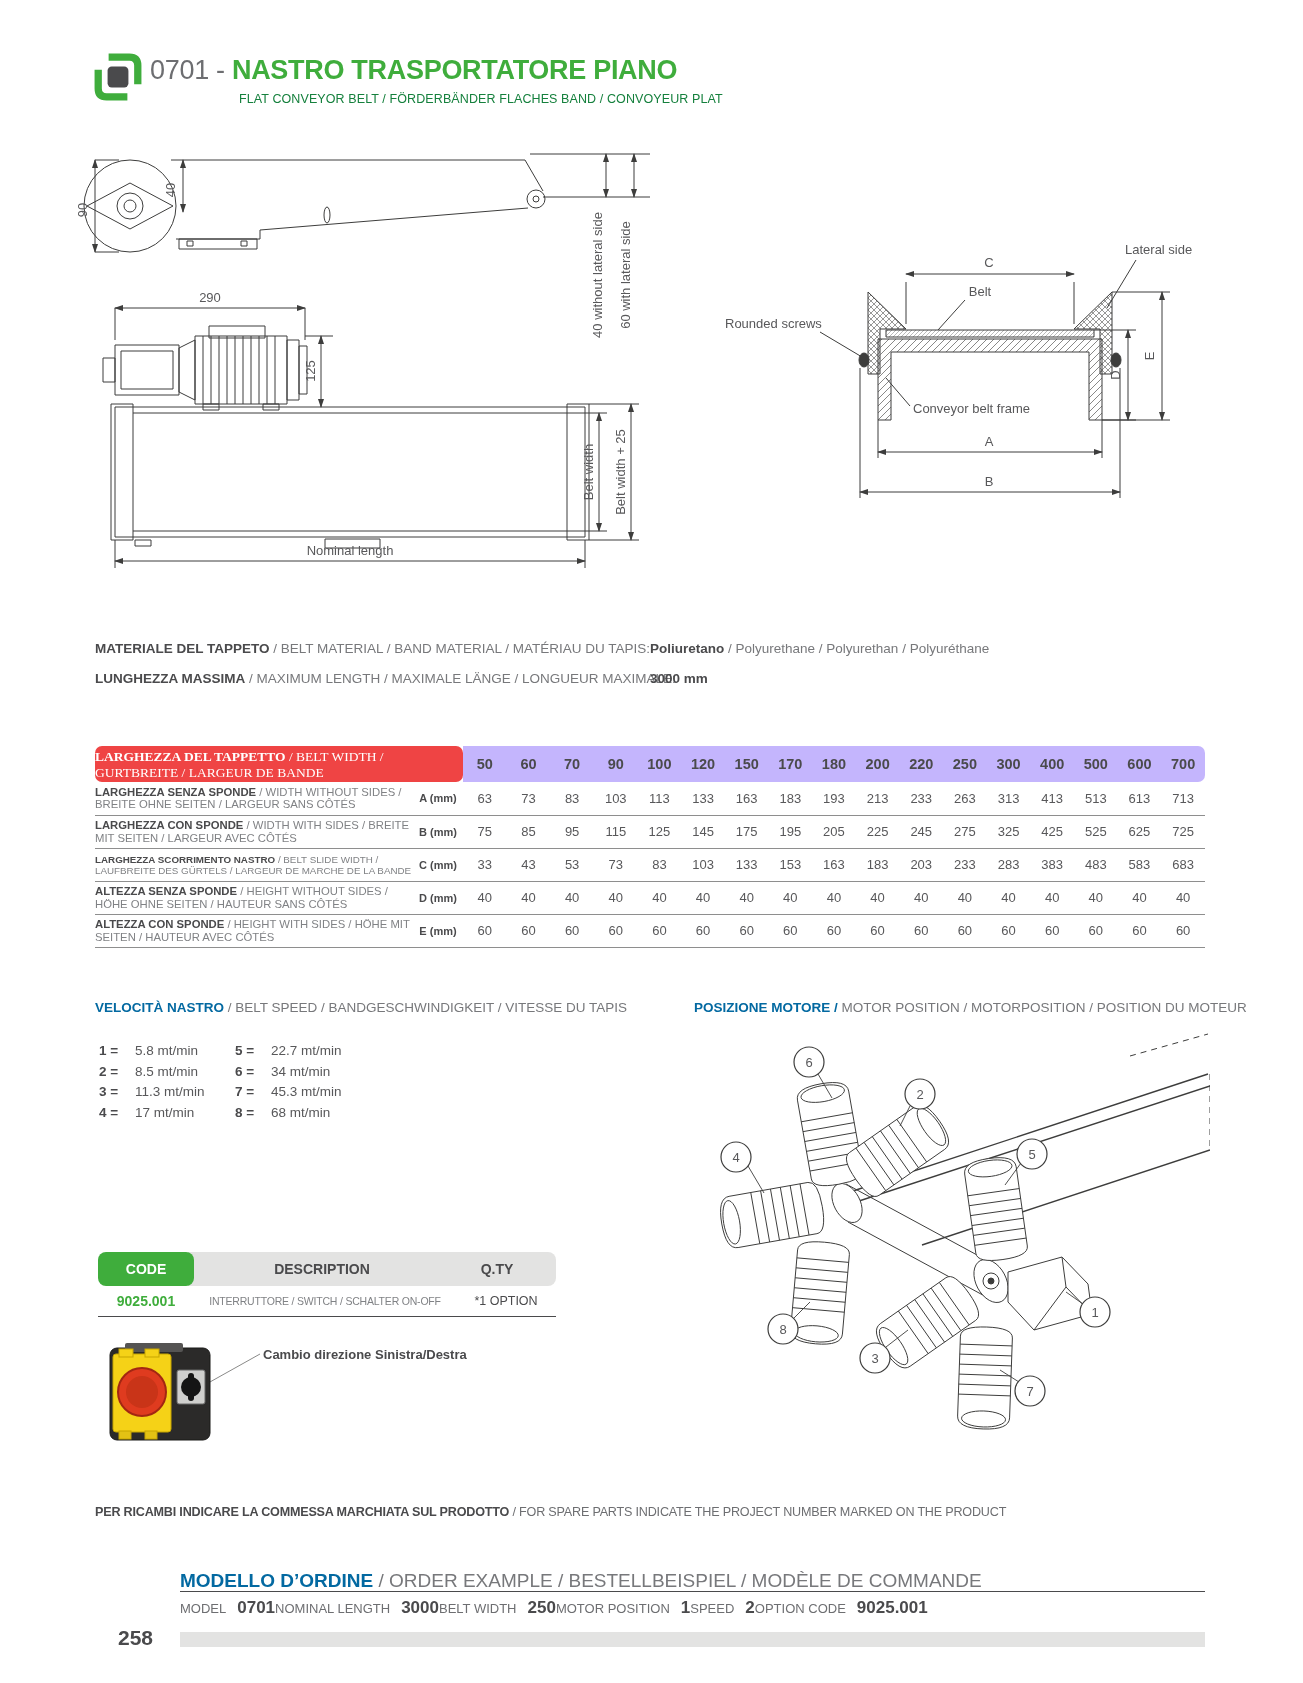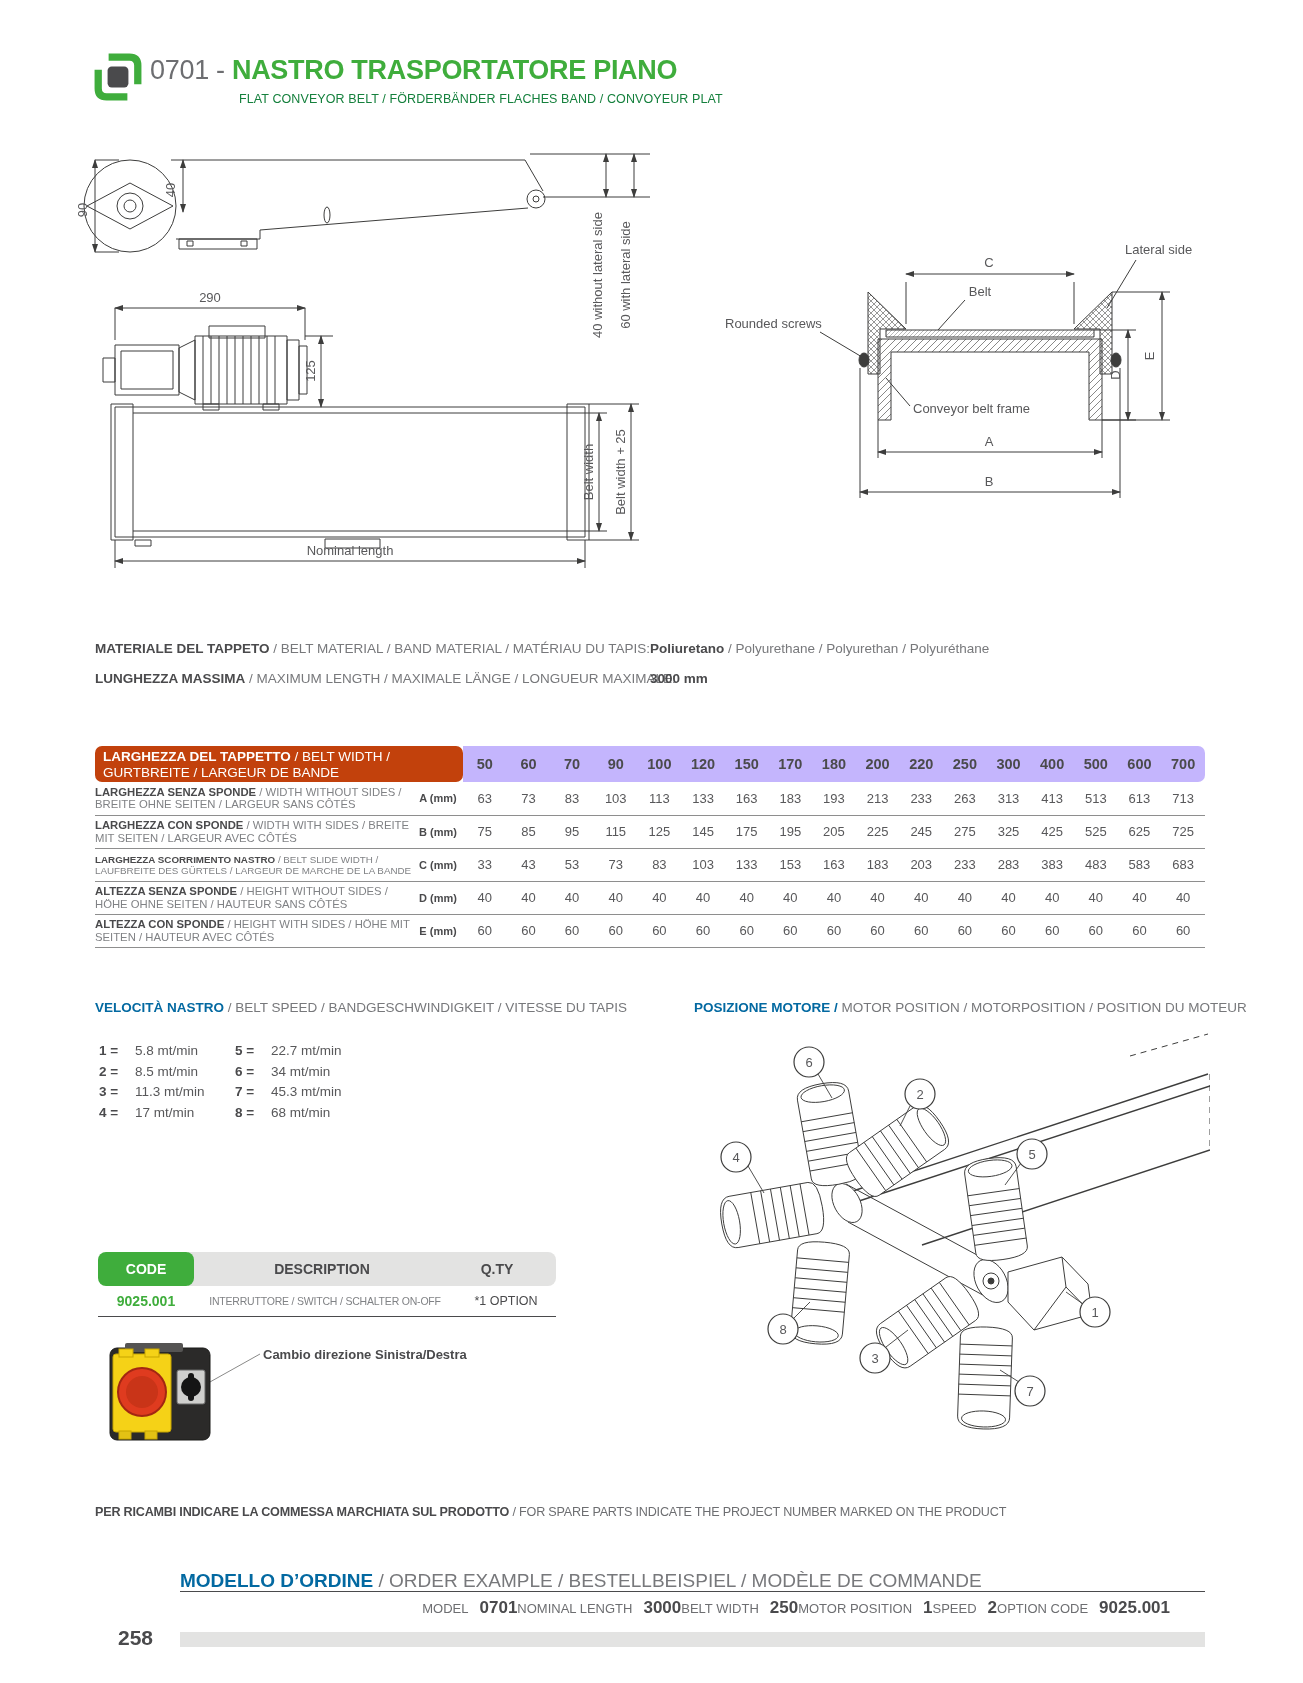--- a/index.html
+++ b/index.html
@@ -18,22 +18,22 @@
   .mat-bold{font-weight:700;color:#4a4a4c;}
   .mat-rest{color:#77787b;}
   .mat-value{position:absolute;left:555px;top:0;}
   .mat-vbold{font-weight:700;color:#4a4a4c;}
   .mat-vrest{color:#77787b;}
 
   
   .belt-table{position:absolute;left:95px;top:746px;width:1110px;border-collapse:collapse;table-layout:fixed;}
   .belt-table th,.belt-table td{padding:0;margin:0;}
   .head-row{height:36px;}
-  .green-head{background:#c2410c;border-radius:7px;color:#fff;height:36px;box-sizing:border-box;
-              padding:3px 10px 0 8px;text-align:left;font-size:13.5px;line-height:15.5px;font-weight:400;}
+  .green-head{background:#ef4444;border-radius:7px;color:#fff;height:36px;box-sizing:border-box;
+              padding:3px 10px 0 0;text-align:left;font-size:13.5px;line-height:15.5px;font-weight:400;font-family:Liberation Serif, serif;}
   .green-head b{font-weight:700;}
   .w-col{background:#c4b5fd;font-size:14.5px;font-weight:700;color:#4a4a4c;text-align:center;}
   .w-col.last{border-radius:0 7px 7px 0;}
   .belt-table tbody tr{height:33px;border-bottom:1px solid #8e8e8e;}
   .belt-table tbody tr:first-child{border-top:none;}
   .row-label{font-size:11.3px;line-height:12.5px;padding:2px 4px 2px 6px;color:#808285;}
   .row-label b{color:#4a4a4c;font-weight:700;}
   .row-label.small{font-size:9.8px;line-height:11px;}
   .row-key{font-size:11px;font-weight:700;color:#4a4a4c;text-align:center;}
   .row-val{font-size:13px;color:#58585a;text-align:center;}
@@ -67,21 +67,21 @@
   .switch-note{position:absolute;left:263px;top:1346px;width:330px;font-size:13px;line-height:17px;color:#58585a;}
   .switch-note .sw-title{font-weight:700;color:#4a4a4c;}
 
   
   .spare{position:absolute;left:95px;top:1502px;width:1115px;font-size:12.6px;line-height:20px;color:#6d6e71;letter-spacing:-0.2px;}
   .spare b{color:#4a4a4c;}
 
   
   .order-title{position:absolute;left:180px;top:1570px;font-size:19px;white-space:nowrap;}
   .order-rule{position:absolute;left:180px;top:1591px;width:1025px;height:1px;background:#4a4a4c;}
-  .order-fields{position:absolute;left:180px;top:1598px;width:990px;display:flex;justify-content:flex-end;align-items:baseline;}
+  .order-fields{position:absolute;left:180px;top:1598px;width:990px;display:flex;justify-content:flex-start;align-items:baseline;}
   .order-field{display:flex;align-items:baseline;gap:11px;white-space:nowrap;}
   .order-label{font-size:13px;color:#6d6e71;}
   .order-value{font-size:17px;font-weight:700;color:#4a4a4c;}
   .page-num{position:absolute;left:118px;top:1626px;font-size:21px;font-weight:700;color:#4a4a4c;text-align:right;}
   .footer-bar{position:absolute;left:180px;top:1632px;width:1025px;height:15px;background:#e3e3e2;}
 
   
   .drw text{font-size:13px;fill:#58585a;font-family:"Liberation Sans","DejaVu Sans",sans-serif;}
   .drw .dim{font-size:13px;fill:#58585a;}
   .drw line,.drw path,.drw rect,.drw circle,.drw ellipse,.drw polygon{vector-effect:non-scaling-stroke;}

